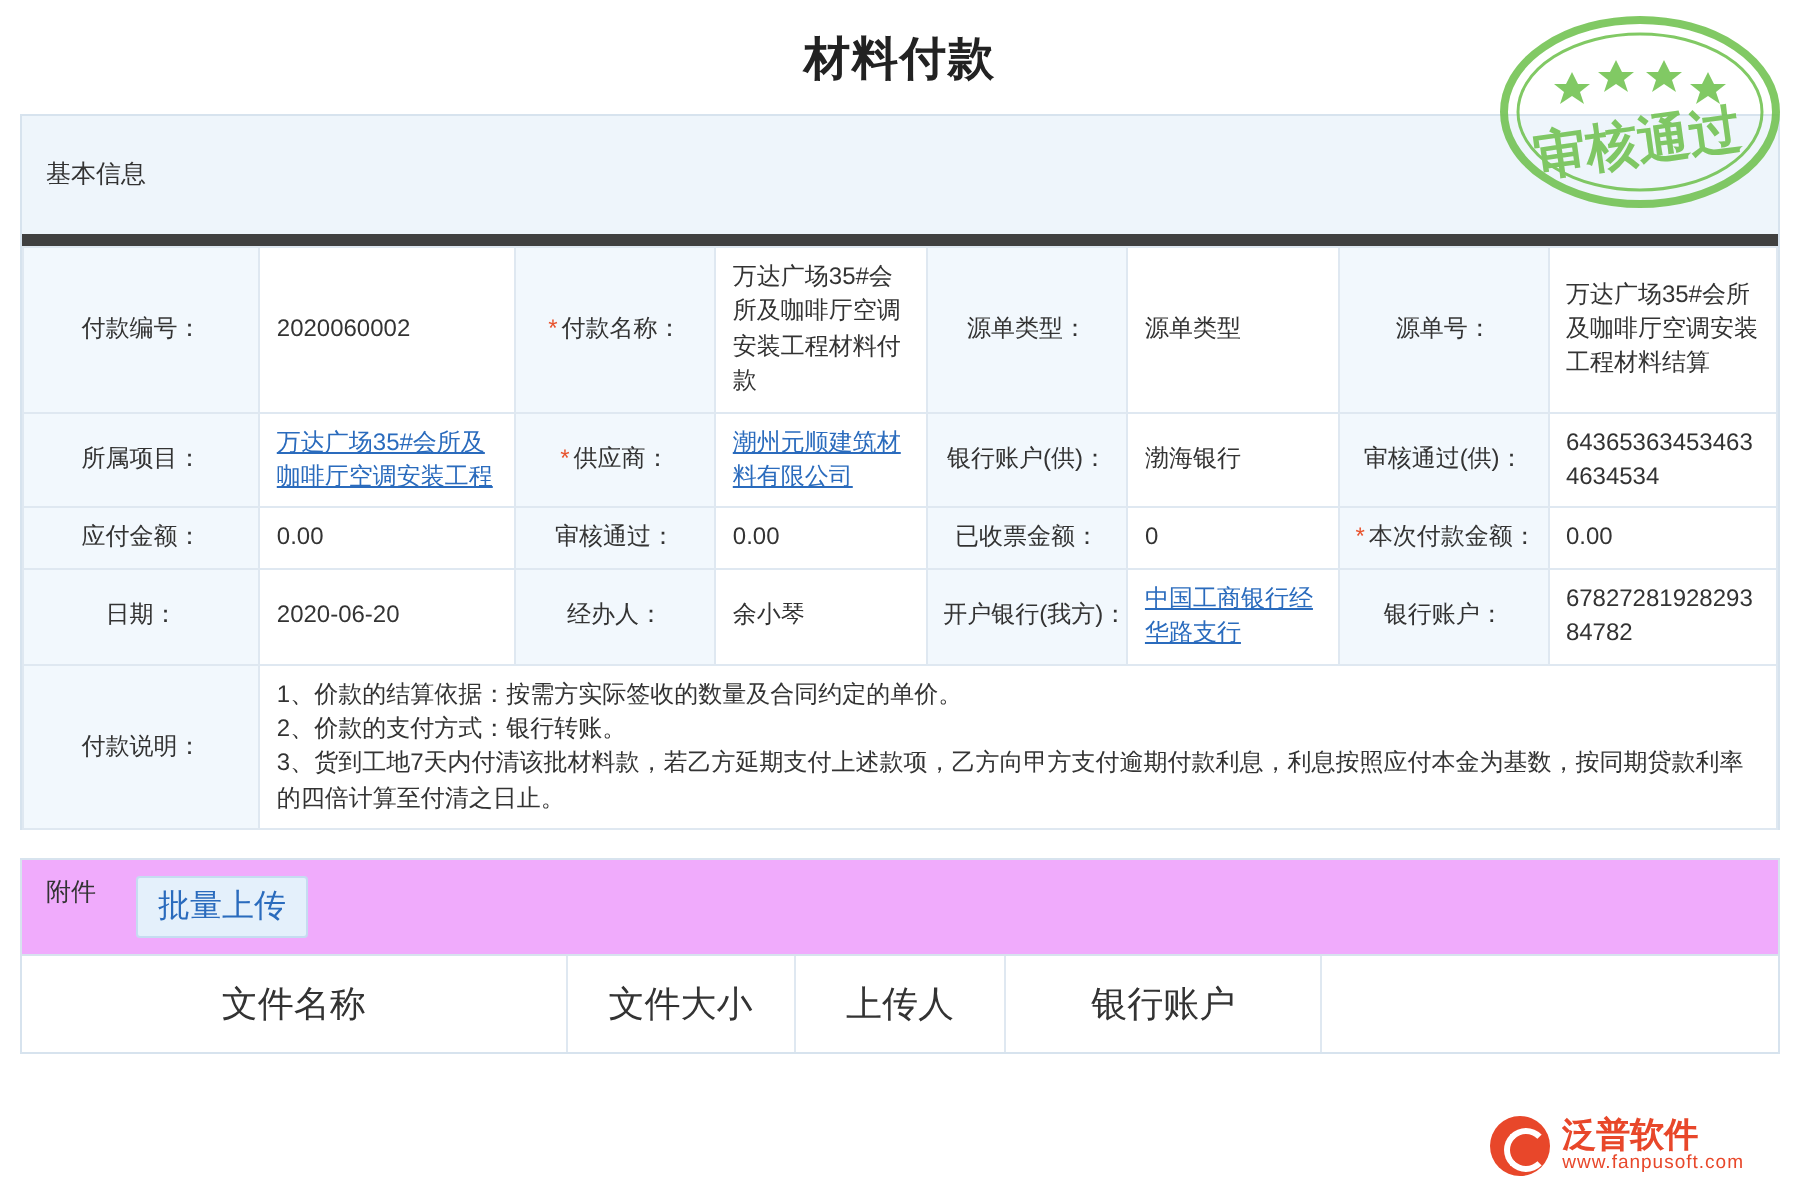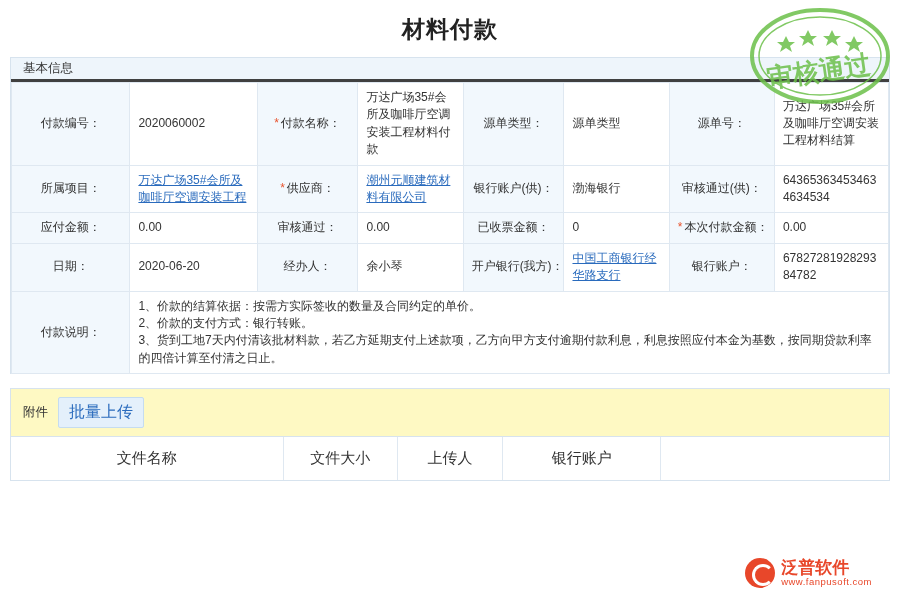--- a/index.html
+++ b/index.html
@@ -23,24 +23,24 @@
     padding: 14px 0 12px 0;
     letter-spacing: 1px;
   }
   .panel {
     margin: 0 10px;
     border: 1px solid #d7e3ee;
     border-bottom: none;
   }
   .panel-header {
     background: #eef5fb;
-    border-bottom: 3px solid #404040;
+    border-bottom: 6px solid #404040;
     font-size: 12.5px;
     color: #333;
-    padding: 2px 12px;
+    padding: 21px 12px;
   }
   table.form {
     width: 100%;
     border-collapse: collapse;
     table-layout: fixed;
   }
   table.form td {
     border: 1px solid #dfe8f1;
     font-size: 12px;
     color: #333;
@@ -69,44 +69,43 @@
     padding: 10px 8px 10px 8px;
     line-height: 1.65;
     font-size: 12px;
   }
   .desc-cell div { white-space: pre-wrap; }
   .attach-panel {
     margin: 14px 10px 0 10px;
     border: 1px solid #d7e3ee;
   }
   .attach-head {
-    background: #fef9c3;
+    background: #f0abfc;
     padding: 8px 12px;
     display: flex;
-    align-items: center;
-    gap: 10px;
+    gap: 20px;
     border-bottom: 1px solid #d7e3ee;
   }
   .attach-head .title { font-size: 12.5px; color: #333; }
   .upload-btn {
     background: #e4f0fb;
     border: 1px solid #c5dcf0;
     color: #2a6bbd;
     font-size: 16px;
     padding: 4px 10px;
     border-radius: 2px;
     cursor: pointer;
   }
   table.attach {
     width: 100%;
     border-collapse: collapse;
     table-layout: fixed;
   }
   table.attach th {
-    font-size: 15px;
+    font-size: 18px;
     font-weight: normal;
     color: #333;
     padding: 12px 6px;
     border-right: 1px solid #dfe8f1;
     background: #fff;
   }
   table.attach th:last-child { border-right: none; }
 
   
   .stamp {

